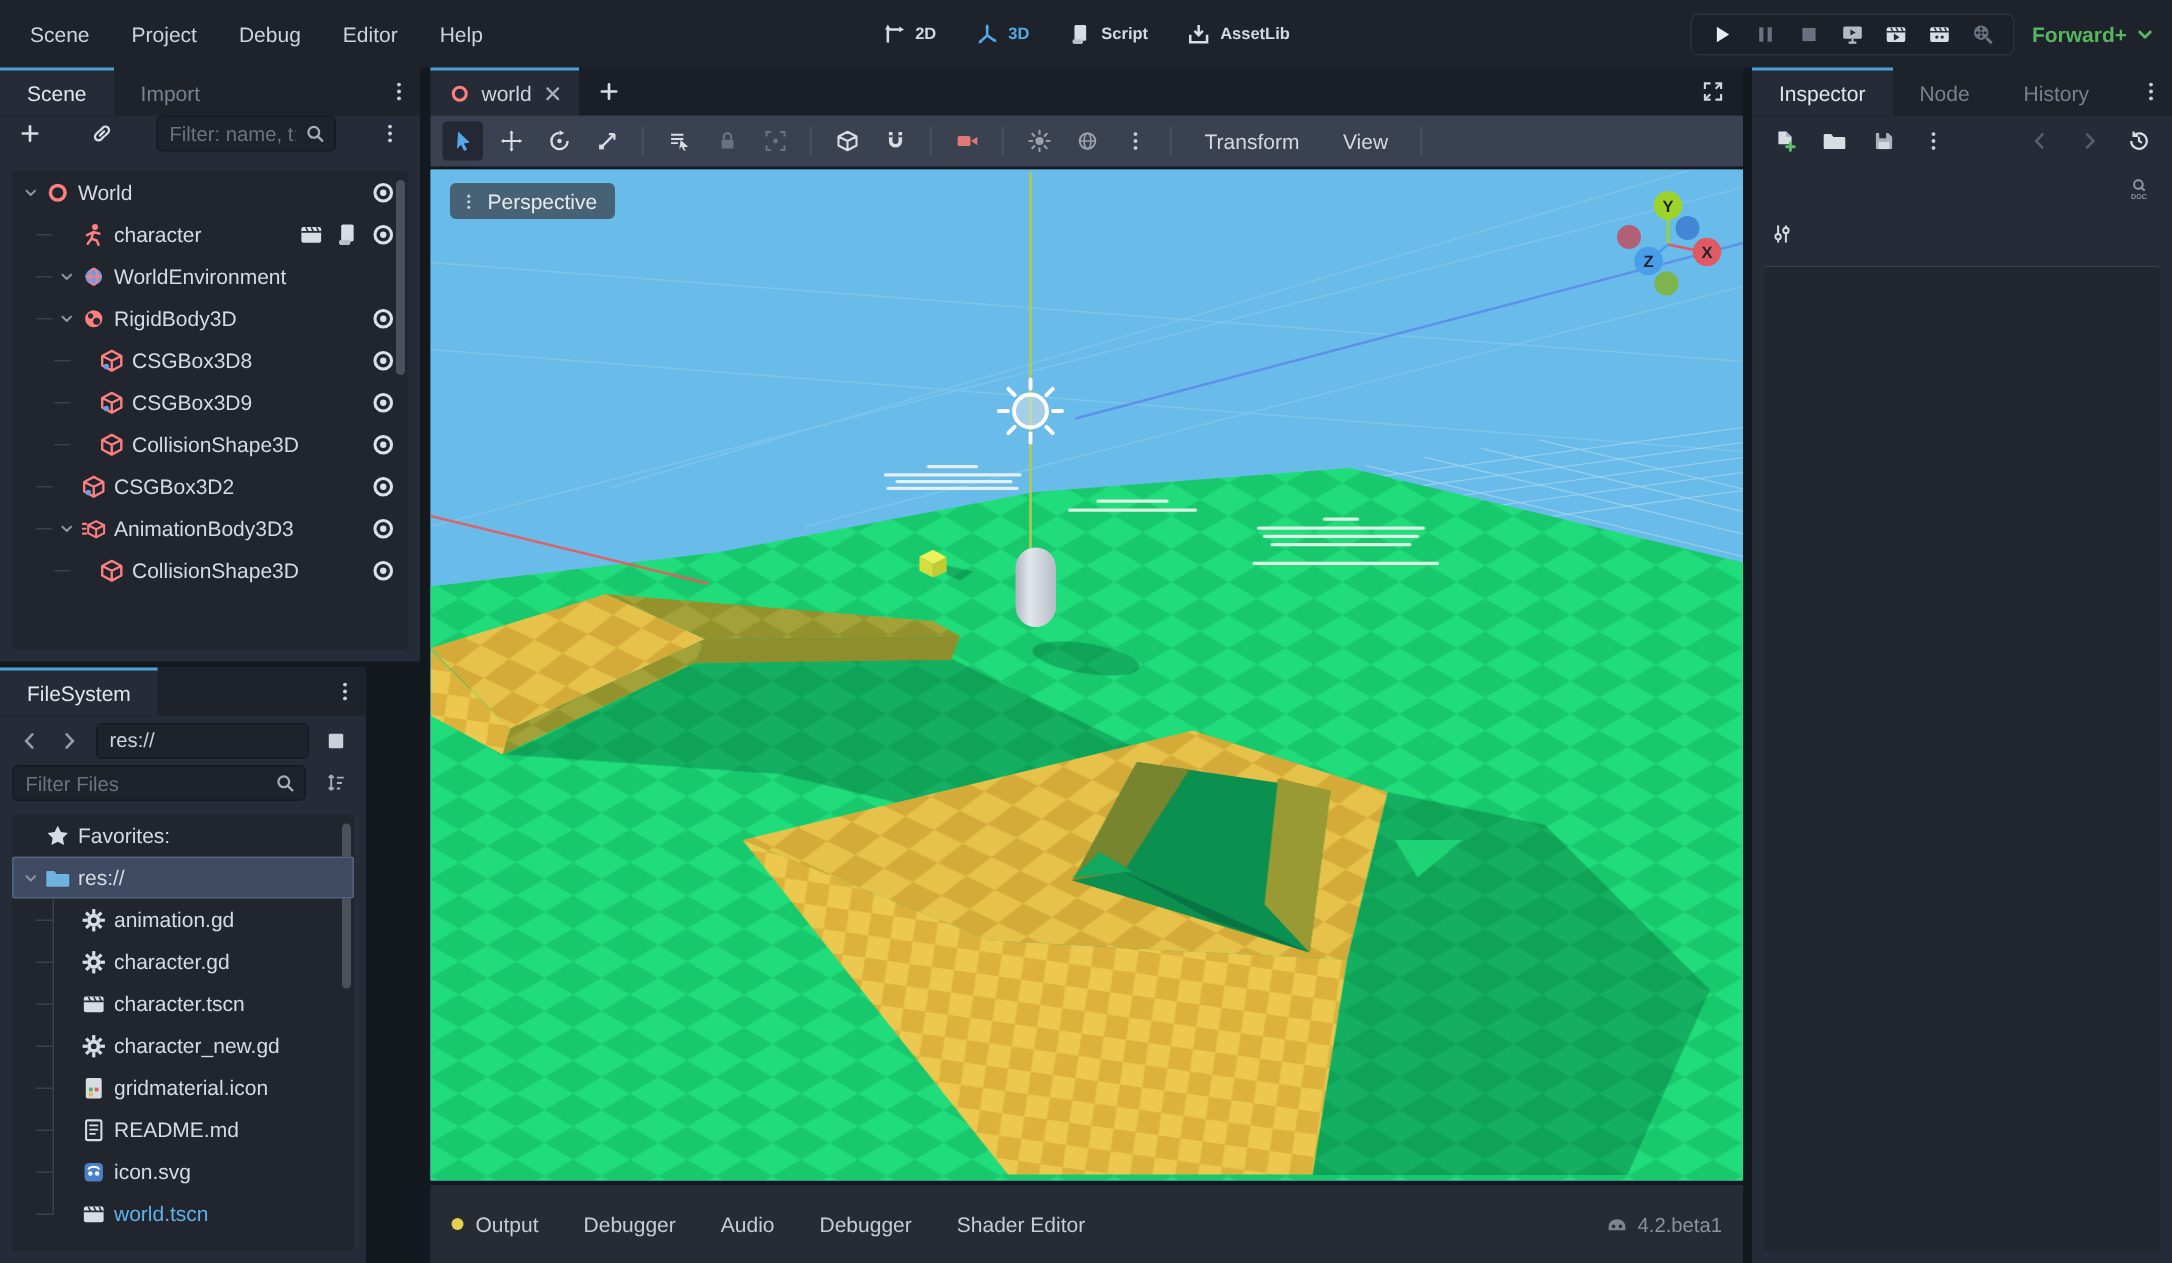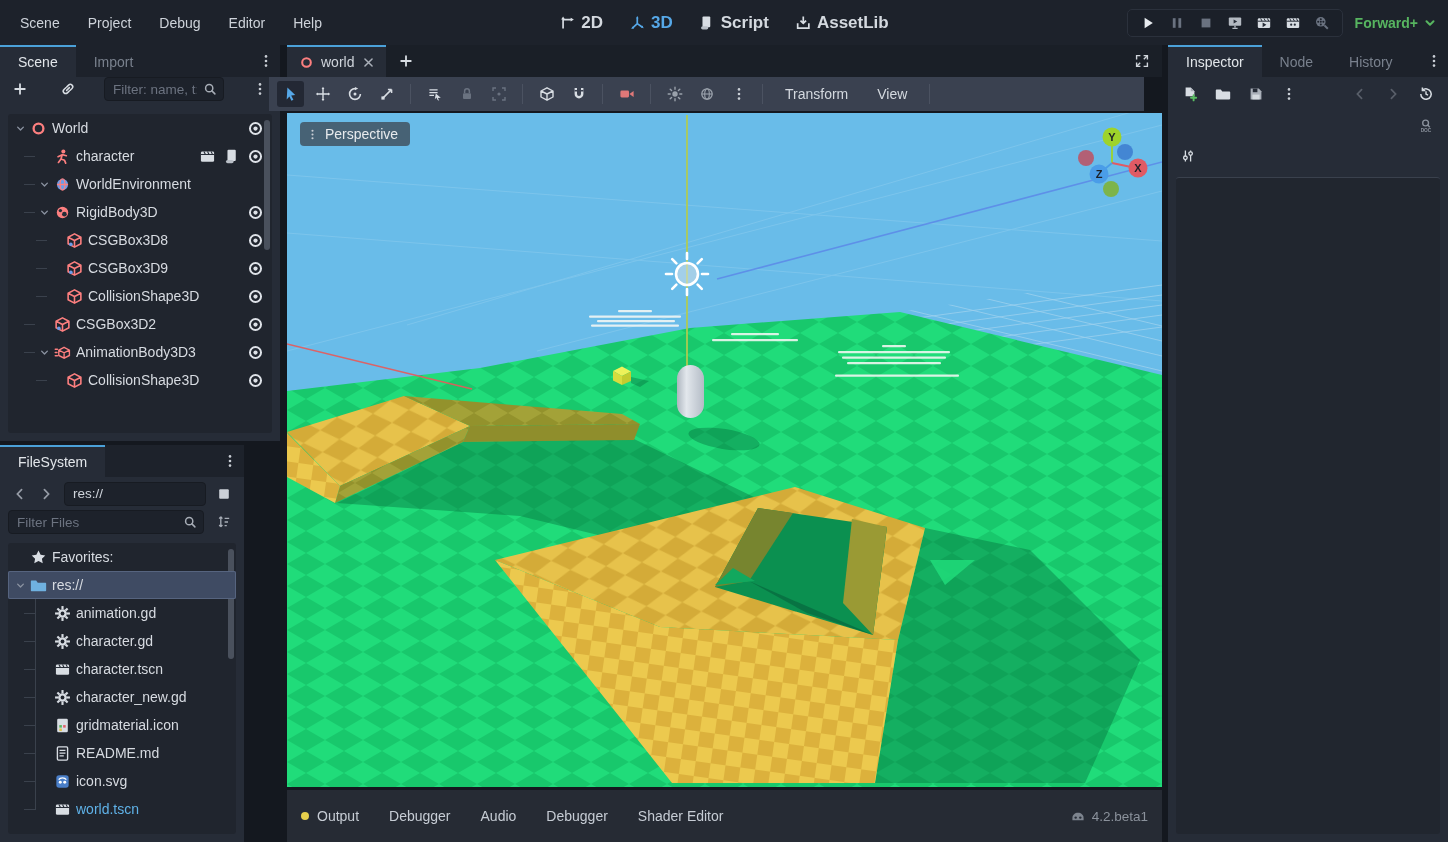--- a/index.html
+++ b/index.html
@@ -8,21 +8,21 @@
        background:#14181f;}
   .abs{position:absolute;}
   .panel{background:#262c37;}
   .flex{flex:1;}
   .ic{width:16px;height:16px;display:block;}
   
   #menubar{left:0;top:0;width:1448px;height:45px;background:#1d222b;display:flex;align-items:center;}
   #menubar-items{display:flex;align-items:center;gap:8px;padding-left:10px;}
   .menu-item{padding:4px 10px;border-radius:3px;color:#ced3da;cursor:default;}
   #workspace-items{position:absolute;left:50%;top:0;height:45px;transform:translateX(-50%);display:flex;align-items:center;gap:26px;}
-  .ws-item{display:flex;align-items:center;gap:6px;font-weight:700;font-size:17px;color:#d4d9df;text-align:right;}
+  .ws-item{display:flex;align-items:center;gap:6px;font-weight:700;font-size:11px;color:#d4d9df;text-align:right;}
   .ws-item.active{color:#56a8e8;}
   #top-right{position:absolute;right:10px;top:0;height:45px;display:flex;align-items:center;gap:12px;}
   #playback{display:flex;align-items:center;gap:13px;background:#1b2029;border:1px solid #2b313c;border-radius:5px;padding:5px 12px;}
   .pb-btn{display:flex;}
   #renderer-select{display:flex;align-items:center;gap:4px;font-weight:700;color:#57b560;}
   
   .tabbar{height:32px;background:#1d222b;display:flex;align-items:stretch;}
   .tab{display:flex;align-items:center;padding:0 18px;color:#79818d;border-top:2px solid transparent;}
   .tab.active{background:#262c37;color:#e2e6ea;border-top:2px solid #4ba1d9;}
   .dockmenu{margin-left:auto;display:flex;align-items:center;padding-right:6px;}
@@ -54,21 +54,21 @@
   #scene-tree,#fs-tree{flex:1;}
   #fs-nav{height:33px;display:flex;align-items:center;gap:2px;padding:0 8px;}
   #fs-nav .pathwrap{flex:1;margin:0 4px;}
   #fs-filter{height:30px;display:flex;align-items:flex-start;gap:8px;padding:0 8px;}
   #fs-guide{position:absolute;left:27px;top:56px;width:1px;height:211px;background:#3a414c;}
   
   #center-tabbar{left:287px;top:45px;width:875px;height:32px;background:#1a1f27;display:flex;align-items:stretch;}
   #world-tab{display:flex;align-items:center;gap:7px;background:#262c37;border-top:2px solid #4ba1d9;padding:0 10px 0 12px;}
   #world-tab .ic{width:15px;height:15px;}
   .newtab{display:flex;align-items:center;padding:0 12px;}
-  #toolbar3d{left:269px;top:77px;width:875px;height:34px;background:#3a4150;display:flex;align-items:center;gap:5px;padding:0 0 0 8px;box-sizing:border-box;}
+  #toolbar3d{left:287px;top:77px;width:875px;height:34px;background:#3a4150;display:flex;align-items:center;gap:5px;padding:0 0 0 8px;box-sizing:border-box;}
   .t3{width:27px;height:26px;display:flex;align-items:center;justify-content:center;border-radius:3px;flex:none;}
   .t3.active{background:#232834;}
   .t3sep{width:1px;height:20px;background:#4b5261;margin:0 5px;flex:none;}
   .t3menu{padding:0 12px;color:#d4d9df;}
   #viewport{left:287px;top:113px;width:875px;height:674px;background:#69bce9;}
   #persp-badge{position:absolute;left:13px;top:9px;display:flex;align-items:center;gap:6px;
       background:rgba(64,78,92,.82);border-radius:4px;padding:4px 12px 4px 6px;color:#e7eaed;font-size:14px;}
   #persp-badge .ic{width:13px;height:13px;}
   
   #bottombar{left:287px;top:790px;width:875px;height:52px;background:#262b34;display:flex;align-items:center;padding:0 14px;box-sizing:border-box;}

